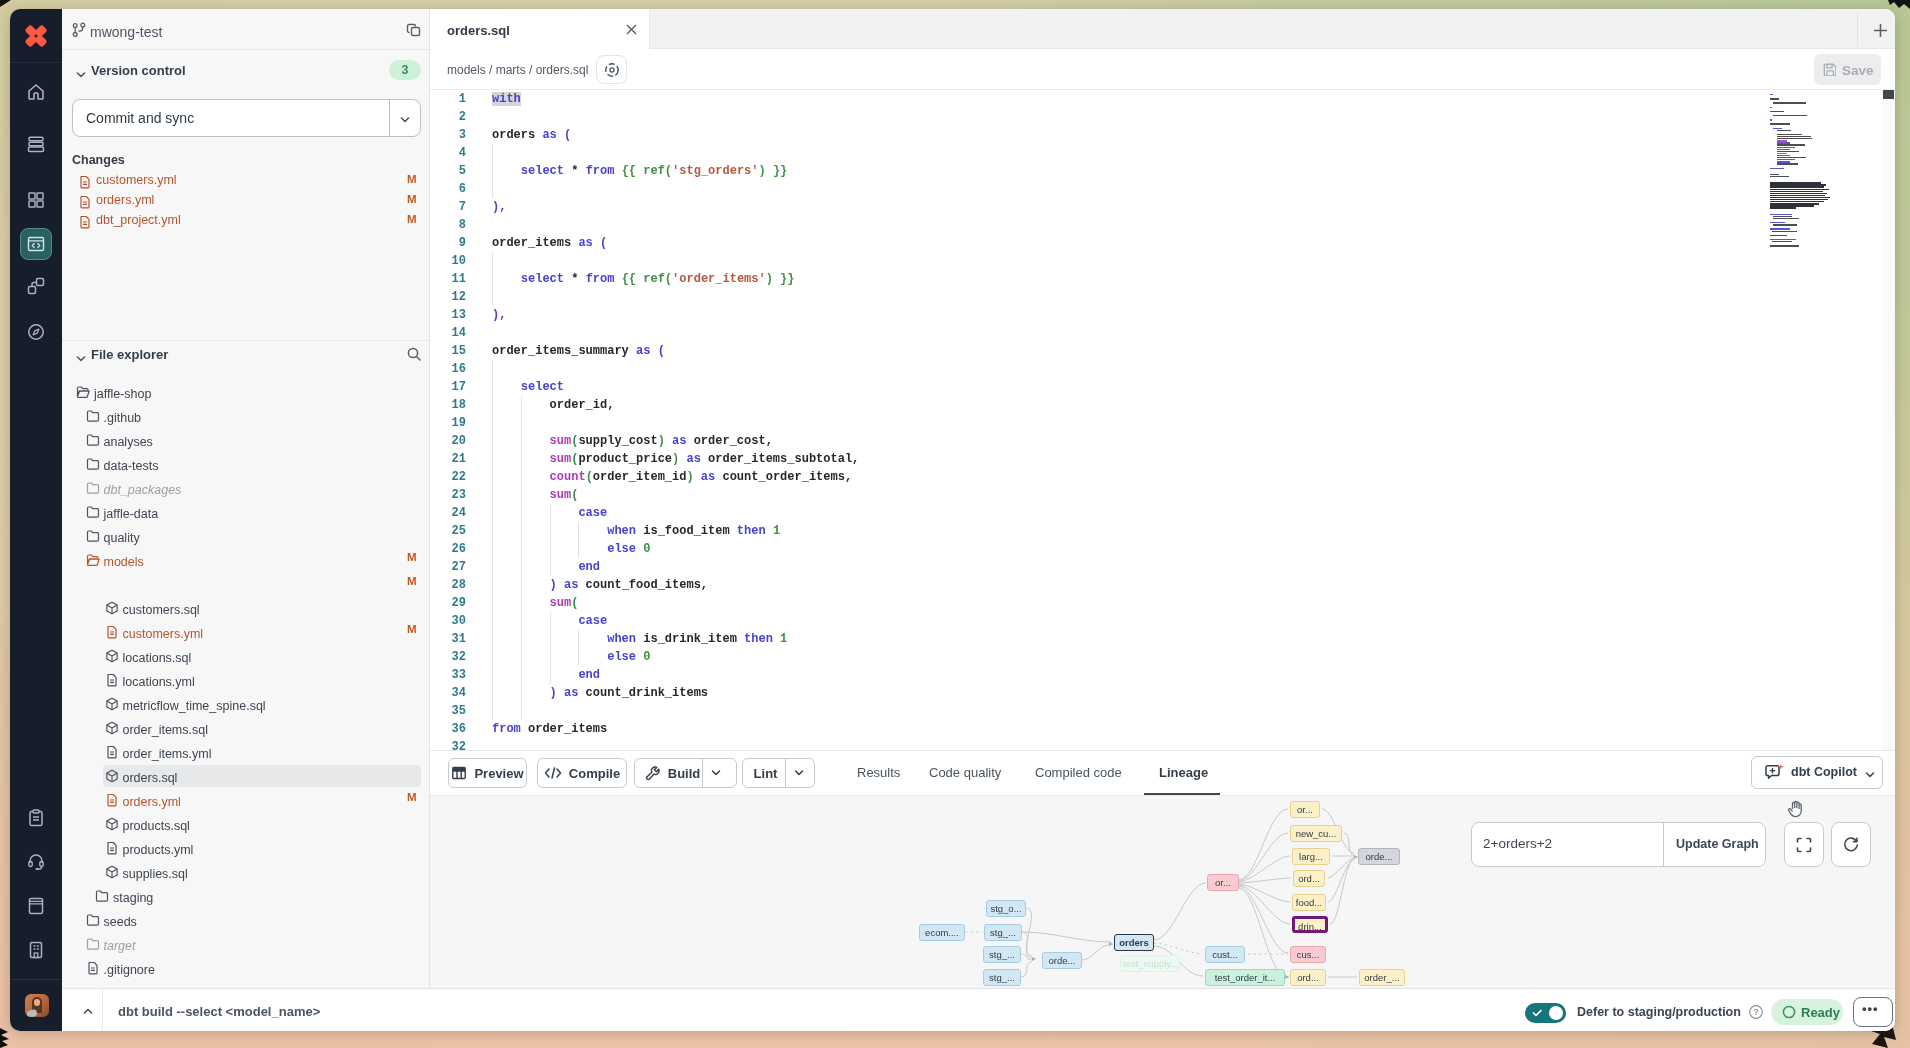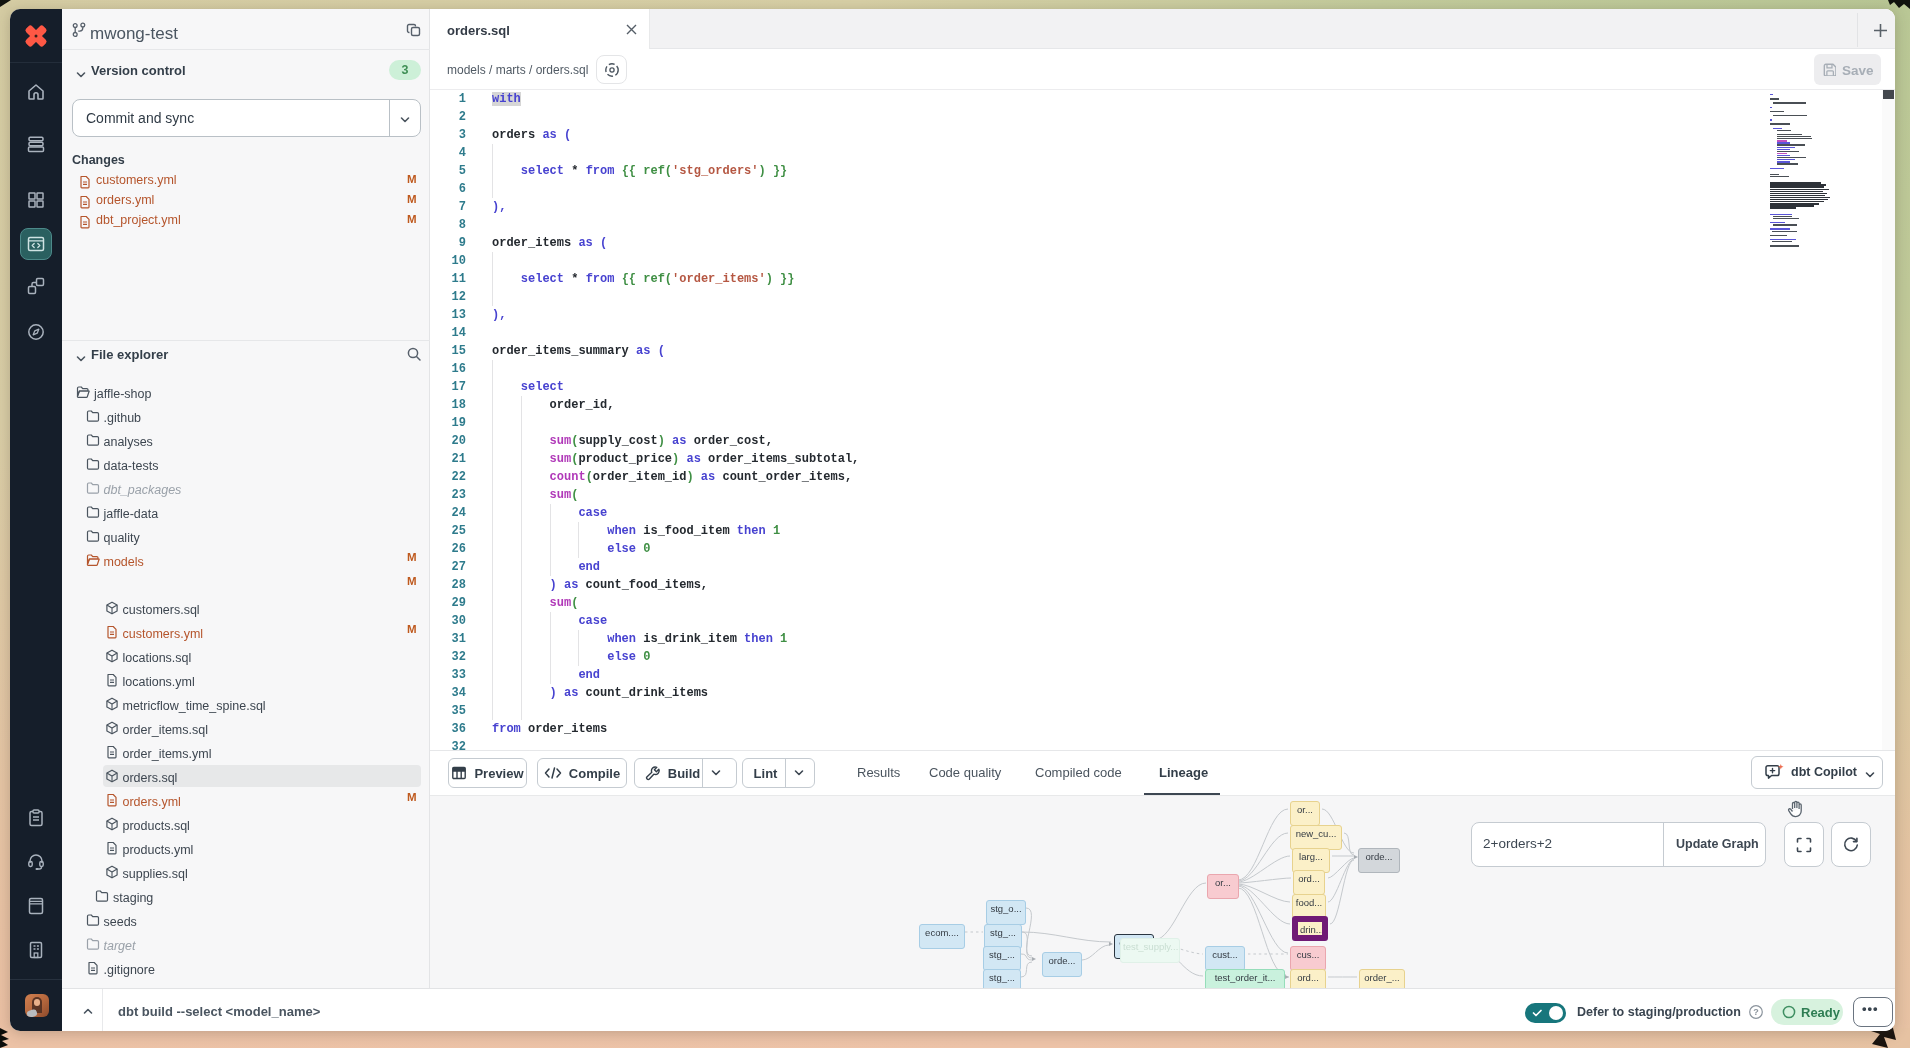--- a/index.html
+++ b/index.html
@@ -29,21 +29,21 @@
 #editor{position:absolute;left:0;top:81px;width:1465px;height:660px;background:#fff;overflow:hidden}
 .ln{position:absolute;width:36px;text-align:right;font-family:"Liberation Mono",monospace;font-size:12px;font-weight:700;color:#2e7b8c;height:18px;line-height:18px}
 .cl{position:absolute;left:62px;height:18px;line-height:18px;font-family:"Liberation Mono",monospace;font-size:12px;font-weight:700;white-space:pre}
 .c-k{color:#4742d0}.c-i{color:#24292f}.c-f{color:#b038b8}.c-g{color:#3f8f44}.c-s{color:#b55742}
 .hl{background:#d6d6d6}
 .ig{position:absolute;width:1px;background:#e3e3e5}
 #toolbar{position:absolute;left:0;top:741px;width:1465px;height:45px;background:#fff;border-top:1px solid #e6e7e9}
 .tbtn{position:absolute;top:7px;height:30px;background:#fff;border:1px solid #c5cbd1;border-radius:6px;font-size:13px;font-weight:700;color:#333e49;display:flex;align-items:center;justify-content:center;gap:7px}
 .ttab{position:absolute;top:0;height:45px;line-height:44px;font-size:13px;font-weight:400;color:#4a545e}
 #lineage{position:absolute;left:0;top:786px;width:1465px;height:193px;background:#f6f6f7;border-top:1px solid #e8e9ea}
-.node{position:absolute;height:25px;border-radius:3px;font-size:9.5px;line-height:15px;text-align:center;overflow:hidden;white-space:nowrap;padding:0 2px}
+.node{position:absolute;height:17px;border-radius:3px;font-size:9.5px;line-height:15px;text-align:center;overflow:hidden;white-space:nowrap;padding:0 2px}
 .lbtn{position:absolute;top:26px;width:40px;height:45px;background:#fff;border:1px solid #c5cbd1;border-radius:8px;display:flex;align-items:center;justify-content:center}
 </style></head>
 <body>
 <div id="bg-top"></div>
 <div id="bg-left"></div>
 <div id="bg-right"></div>
 <div id="bg-bottom"></div>
 <svg class="abs" style="left:0;top:0" width="40" height="16">
     <polygon points="0,0 11,0 0,7" fill="#11130e"></polygon>
   </svg>
@@ -123,21 +123,21 @@
         <div style="position:absolute;left:2px;top:16px;width:10px;height:7px;border-radius:3px;background:#b8bcc0;transform:rotate(-15deg)"></div>
       </div>
     </div>
 <div id="panel">
       <div class="abs" style="left:9px;top:13px"><svg width="16" height="16" viewBox="0 0 16 16" fill="none" style="">
           <circle cx="4.2" cy="3.6" r="1.9" stroke="#57606b" stroke-width="1.3"></circle>
 <circle cx="11.8" cy="3.0" r="1.9" stroke="#57606b" stroke-width="1.3"></circle>
 <circle cx="4.2" cy="12.4" r="1.9" stroke="#57606b" stroke-width="1.3"></circle>
 <path d="M4.2 5.5v5M11.8 4.9v1.2a3 3 0 0 1-3 3h-1.6" stroke="#57606b" stroke-width="1.3"></path>
         </svg></div>
-<div class="abs" style="left:28px;top:15px;font-size:17px;color:#4b5661">mwong-test</div>
+<div class="abs" style="left:28px;top:15px;font-size:14px;color:#4b5661">mwong-test</div>
 <div class="abs" style="left:344px;top:13px"><svg width="16" height="16" viewBox="0 0 16 16" fill="none" style="">
           <rect x="5.5" y="5.5" width="8" height="8" rx="1.5" stroke="#57606b" stroke-width="1.4"></rect>
 <path d="M3.5 10.5h-.5a1.5 1.5 0 0 1-1.5-1.5V4a1.5 1.5 0 0 1 1.5-1.5H8A1.5 1.5 0 0 1 9.5 4v.5" stroke="#57606b" stroke-width="1.4"></path>
         </svg></div>
 <div class="pnl-sep" style="top:40px"></div>
 <div class="abs" style="left:13px;top:58px"><svg width="12" height="12" viewBox="0 0 12 12" fill="none" style="">
           <path d="M2.5 4 6 7.5 9.5 4" stroke="#4b555f" stroke-width="1.6" stroke-linecap="round" stroke-linejoin="round" fill="none"></path>
         </svg></div>
 <div class="hdr" style="left:29px;top:54px">Version control</div>
 <div class="badge3">3</div>
@@ -580,30 +580,30 @@
           <path d="M928 61 l-4 -2 v4 z" fill="#a8adb2"></path>
           <path d="M859 181 l-4 -2 v4 z" fill="#a8adb2"></path>
         </svg>
 <div class="node" style="left:489px;top:128px;width:46px;background:#d2e7f4;border:1px solid #a7cde5;color:#333a42">ecom....</div>
 <div class="node" style="left:556px;top:104px;width:40px;background:#d2e7f4;border:1px solid #a7cde5;color:#333a42">stg_o...</div>
 <div class="node" style="left:554px;top:128px;width:38px;background:#d2e7f4;border:1px solid #a7cde5;color:#333a42">stg_...</div>
 <div class="node" style="left:553px;top:150px;width:38px;background:#d2e7f4;border:1px solid #a7cde5;color:#333a42">stg_...</div>
 <div class="node" style="left:553px;top:173px;width:38px;background:#d2e7f4;border:1px solid #a7cde5;color:#333a42">stg_...</div>
 <div class="node" style="left:612px;top:156px;width:40px;background:#d2e7f4;border:1px solid #a7cde5;color:#333a42">orde...</div>
 <div class="node" style="left:684px;top:138px;width:40px;background:#d2e7f4;border:1.6px solid #2a3540;font-weight:700;color:#333a42">orders</div>
-<div class="node" style="left:690px;top:142px;width:60px;background:#ecf9f2;border:1px solid #e0f1e8;color:#c9ded2">test_supply...</div>
+<div class="node" style="left:690px;top:159px;width:60px;background:#ecf9f2;border:1px solid #e0f1e8;color:#c9ded2">test_supply...</div>
 <div class="node" style="left:777px;top:78px;width:32px;background:#f8cbd0;border:1px solid #eaa6ae;color:#333a42">or...</div>
 <div class="node" style="left:775px;top:150px;width:40px;background:#d2e7f4;border:1px solid #a7cde5;color:#333a42">cust...</div>
 <div class="node" style="left:775px;top:173px;width:80px;background:#c9f1dd;border:1px solid #96ddba;color:#333a42">test_order_it...</div>
 <div class="node" style="left:860px;top:5px;width:30px;background:#fbf0c8;border:1px solid #e7d28e;color:#333a42">or...</div>
 <div class="node" style="left:860px;top:29px;width:52px;background:#fbf0c8;border:1px solid #e7d28e;color:#333a42">new_cu...</div>
 <div class="node" style="left:862px;top:52px;width:38px;background:#fbf0c8;border:1px solid #e7d28e;color:#333a42">larg...</div>
 <div class="node" style="left:863px;top:74px;width:32px;background:#fbf0c8;border:1px solid #e7d28e;color:#333a42">ord...</div>
 <div class="node" style="left:862px;top:98px;width:34px;background:#fbf0c8;border:1px solid #e7d28e;color:#333a42">food...</div>
-<div class="node" style="left:862px;top:120px;width:36px;background:#fbf0c8;border:6px solid #701a75;color:#333a42">drin...</div>
+<div class="node" style="left:862px;top:120px;width:36px;background:#fbf0c8;border:3px solid #701a75;color:#333a42">drin...</div>
 <div class="node" style="left:860px;top:150px;width:36px;background:#f8cbd0;border:1px solid #eaa6ae;color:#333a42">cus...</div>
 <div class="node" style="left:860px;top:173px;width:36px;background:#fbf0c8;border:1px solid #e7d28e;color:#333a42">ord...</div>
 <div class="node" style="left:928px;top:52px;width:42px;background:#d3d7db;border:1px solid #b0b6bc;color:#333a42">orde...</div>
 <div class="node" style="left:929px;top:173px;width:46px;background:#fbf0c8;border:1px solid #e7d28e;color:#333a42">order_...</div>
 <div class="abs" style="left:1041px;top:26px;width:295px;height:45px;background:#fff;border:1px solid #c5cbd1;border-radius:8px"></div>
 <div class="abs" style="left:1233px;top:27px;width:1px;height:43px;background:#c5cbd1"></div>
 <div class="abs" style="left:1053px;top:40px;font-size:13.5px;color:#3d4752">2+orders+2</div>
 <div class="abs" style="left:1246px;top:41px;font-size:12.5px;font-weight:700;color:#3d4752">Update Graph</div>
 <div class="lbtn" style="left:1354px">
           <svg width="18" height="18" viewBox="0 0 18 18" fill="none" style="">

